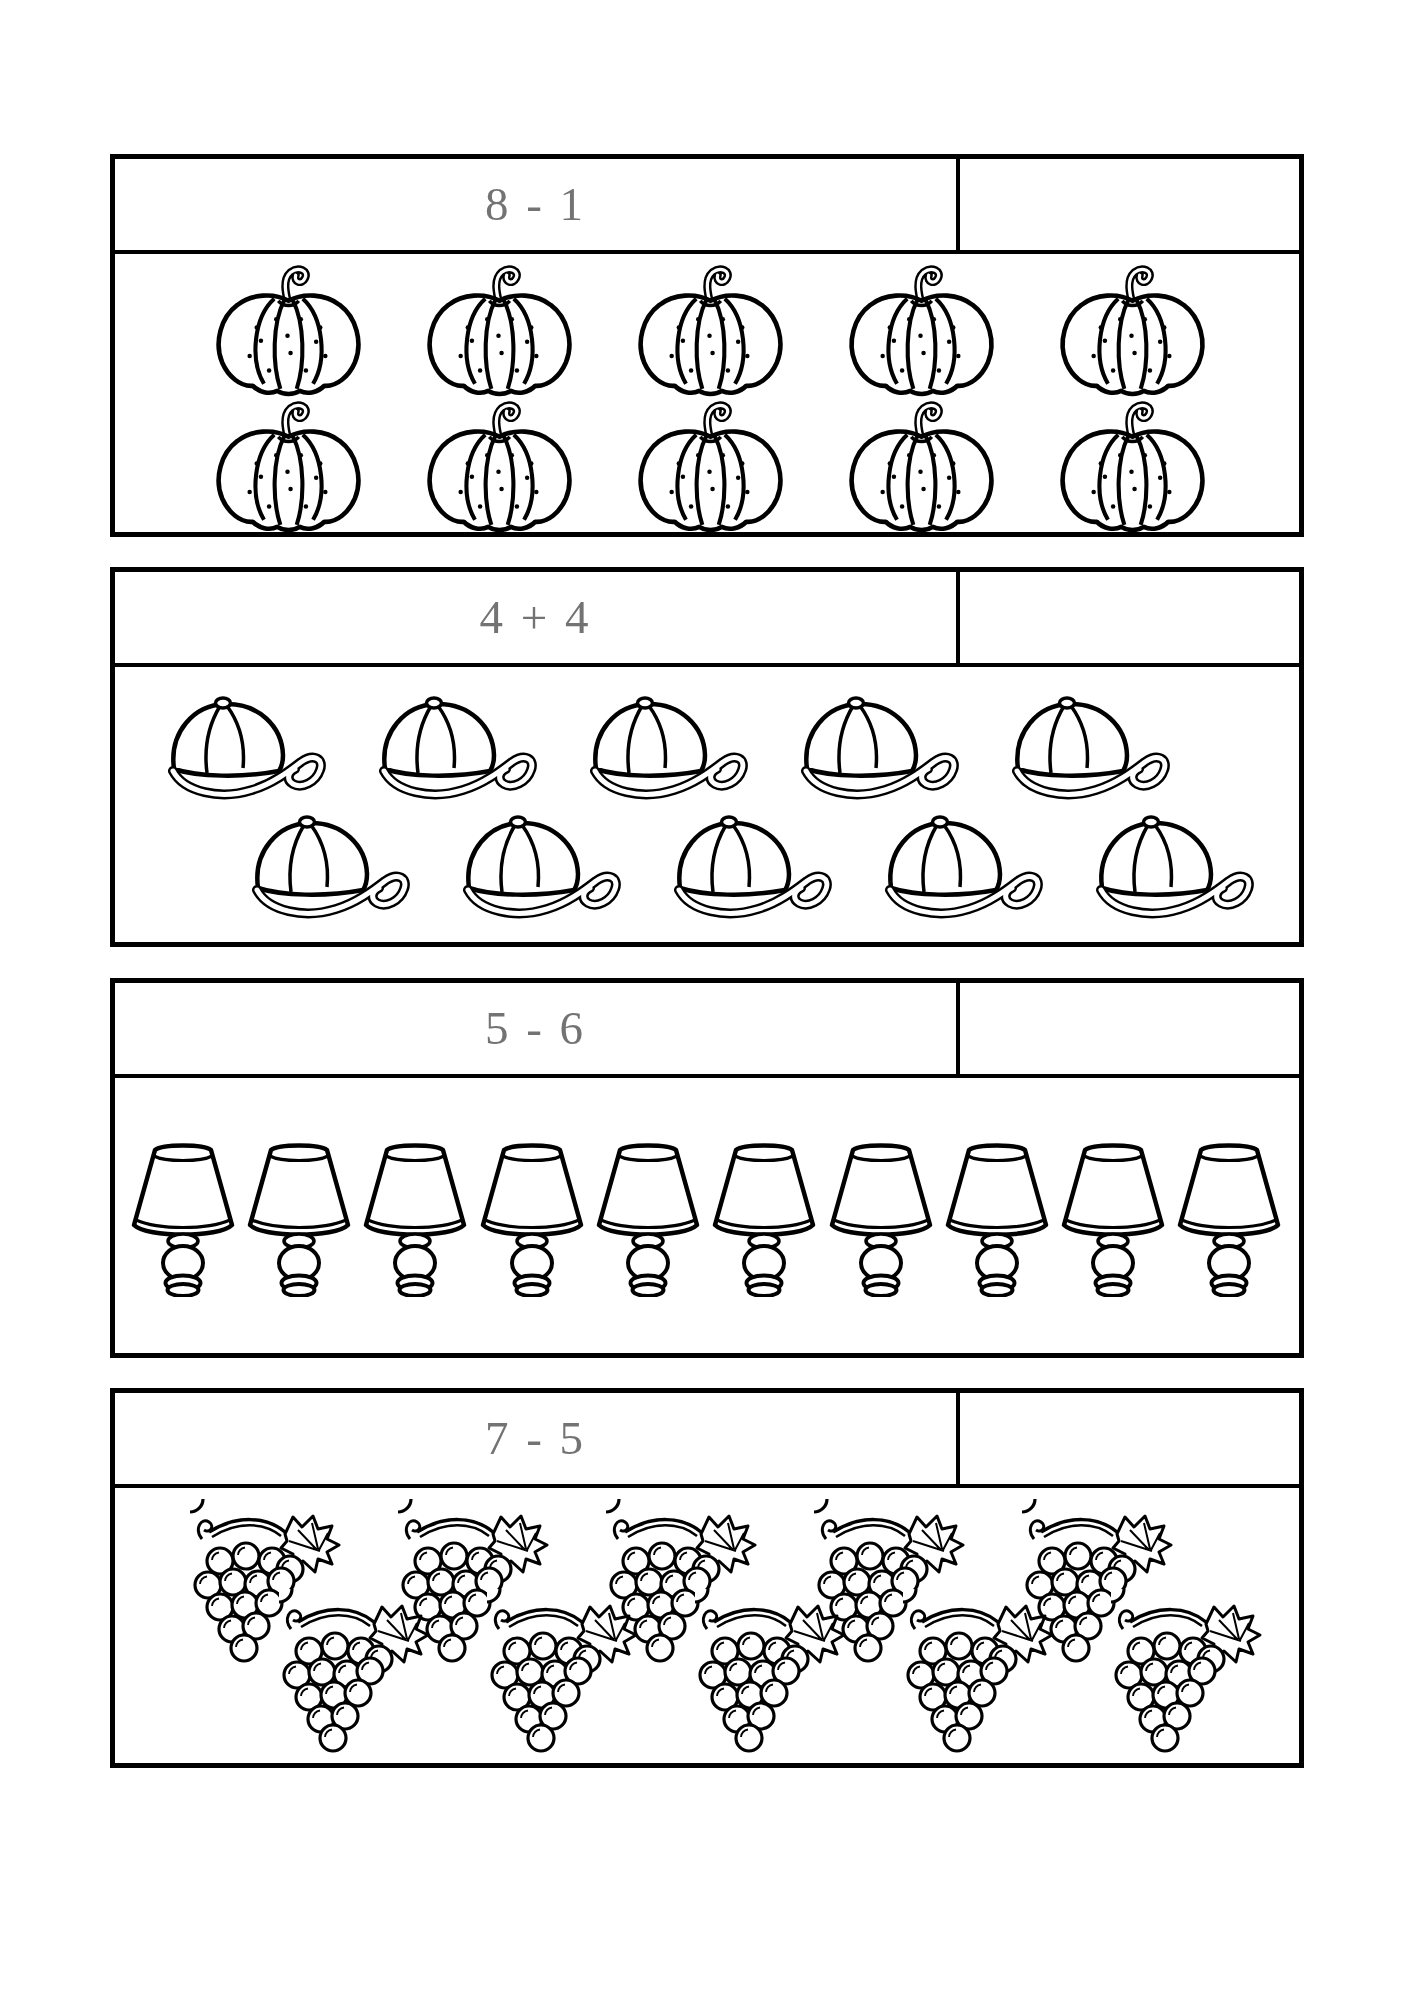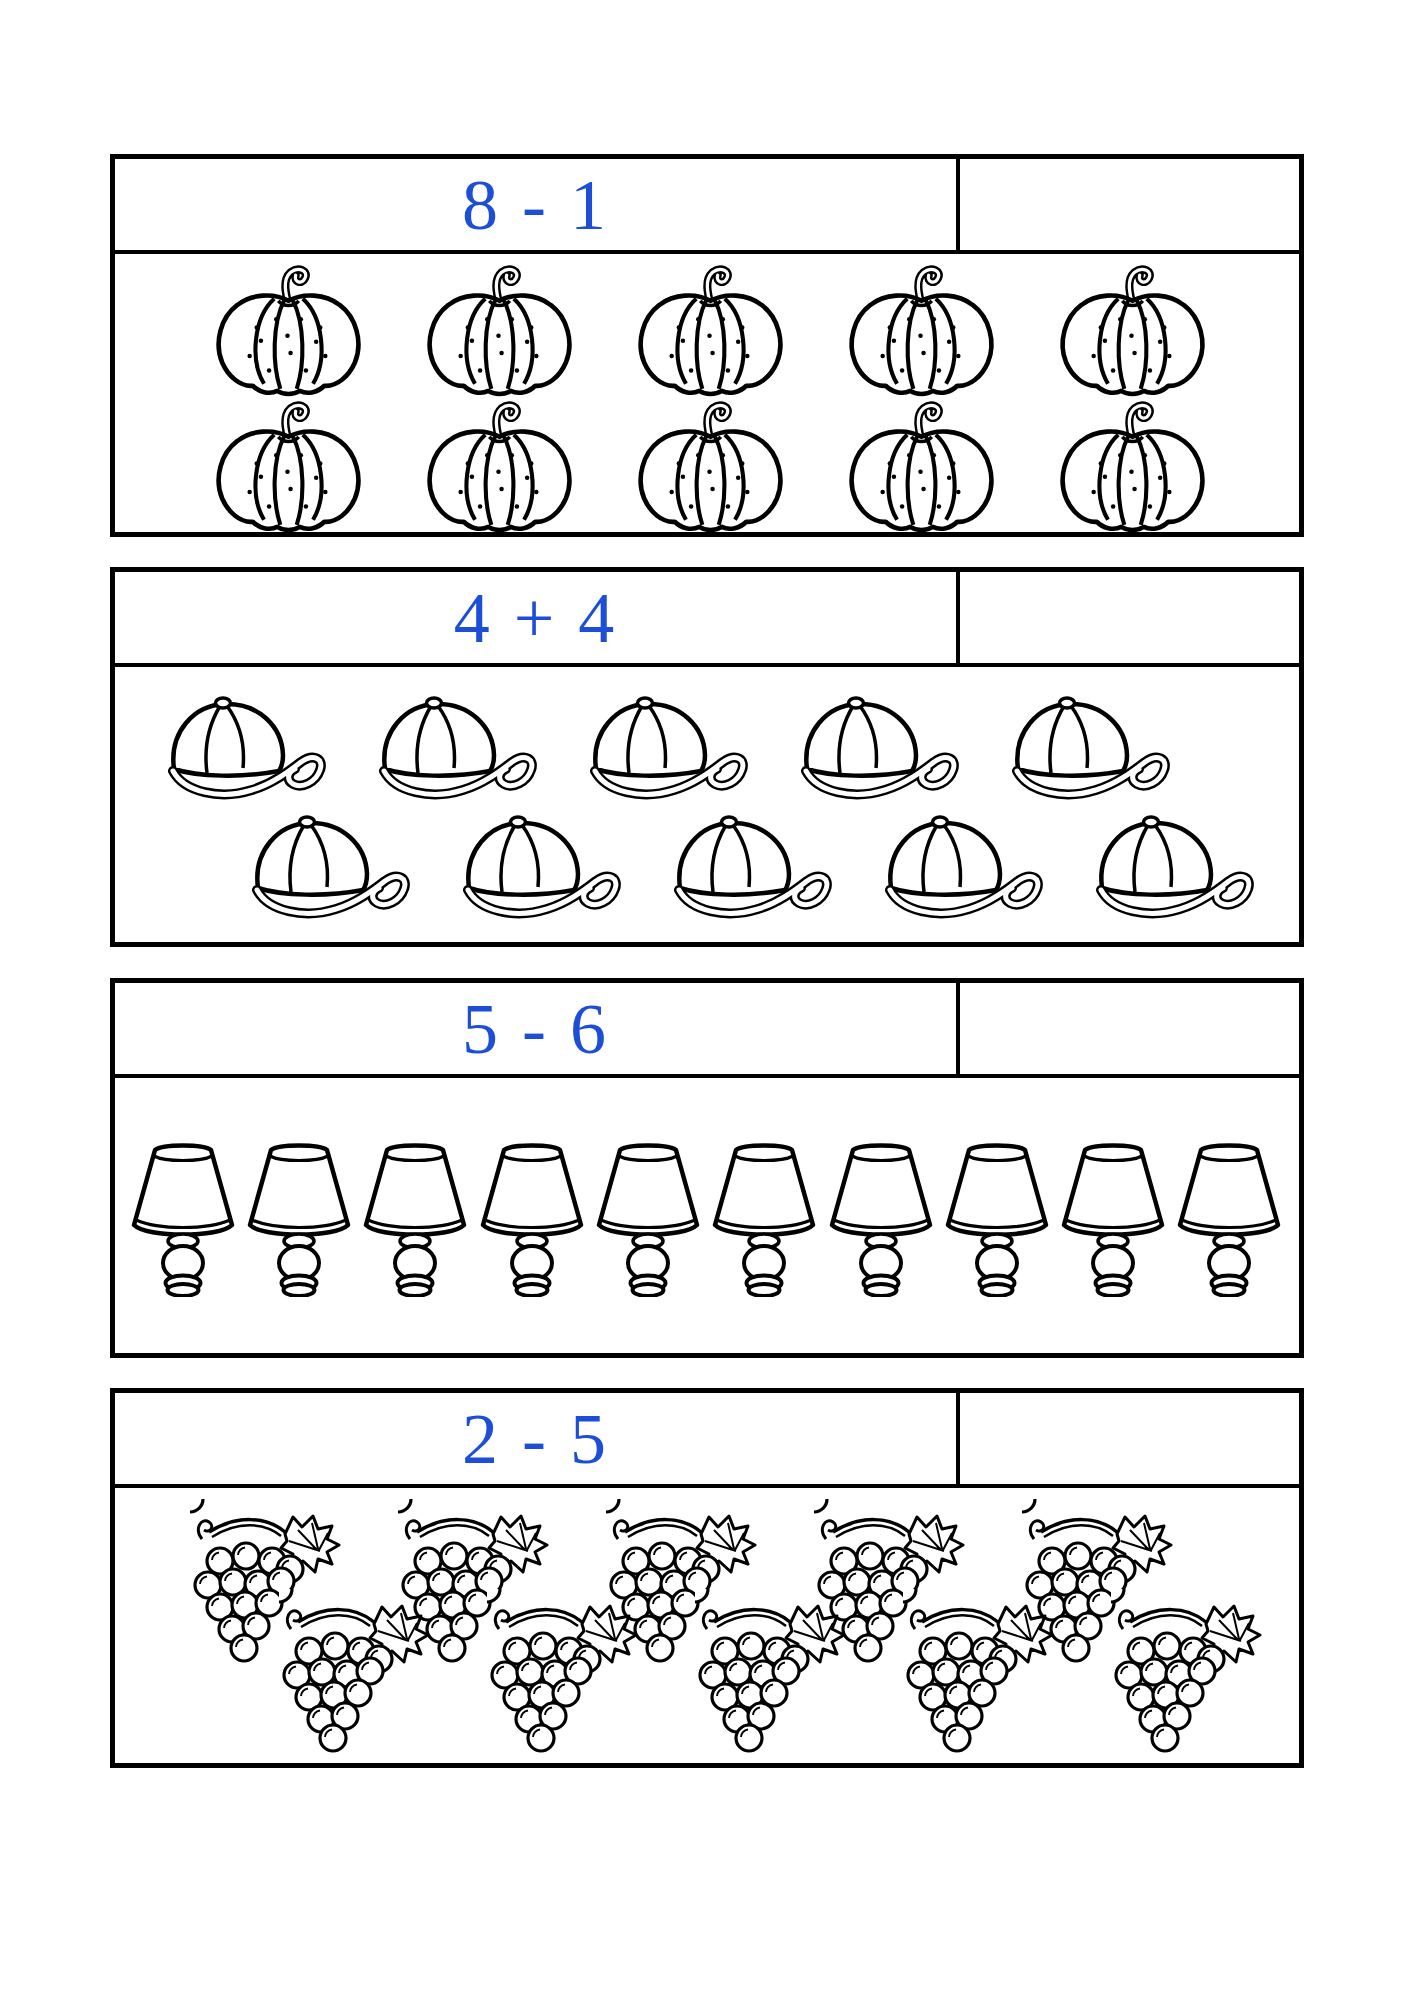--- a/index.html
+++ b/index.html
@@ -7,21 +7,21 @@
         font-family:"Liberation Serif", serif;}
   .box{position:absolute;left:110px;width:1194px;border:5px solid #000;box-sizing:border-box;
        display:flex;flex-direction:column;background:#fff;}
   .s1{top:154px;height:383px;}
   .s2{top:567px;height:380px;}
   .s3{top:978px;height:380px;}
   .s4{top:1388px;height:380px;}
   .header{display:flex;flex:0 0 auto;height:91px;border-bottom:4px solid #000;}
   .problem-cell{width:845px;box-sizing:border-box;border-right:4px solid #000;
                 display:flex;align-items:center;justify-content:center;}
-  .problem-text{font-size:72px;letter-spacing:3px;color:#1d4ed8;line-height:1;}
+  .problem-text{font-size:47px;letter-spacing:3px;color:#737373;line-height:1;}
   .answer-cell{flex:1;background:#fff;}
   .content{position:relative;flex:1;overflow:hidden;}
   .item{position:absolute;display:block;}
   .defs-holder{position:absolute;width:0;height:0;overflow:hidden;}
 </style>
 </head>
 <body>
 
 <svg class="defs-holder" aria-hidden="true">
   <defs>
@@ -224,21 +224,21 @@
         </svg>
         <svg class="item" style="left: 1058px; top: 57px; width: 112px; height: 162px;">
           <use href="#sym-lamp" width="100%" height="100%"></use>
         </svg>
       </div>
   </section>
 
   <section class="box s4">
     <div class="header">
       <div class="problem-cell">
-        <span class="problem-text">2 - 5</span>
+        <span class="problem-text">7 - 5</span>
       </div>
       <div class="answer-cell"></div>
     </div>
     <div class="content">
         <svg class="item" style="left: 75px; top: 11px; width: 152px; height: 168px;">
           <use href="#sym-grapes" width="100%" height="100%"></use>
         </svg>
         <svg class="item" style="left: 283px; top: 11px; width: 152px; height: 168px;">
           <use href="#sym-grapes" width="100%" height="100%"></use>
         </svg>

